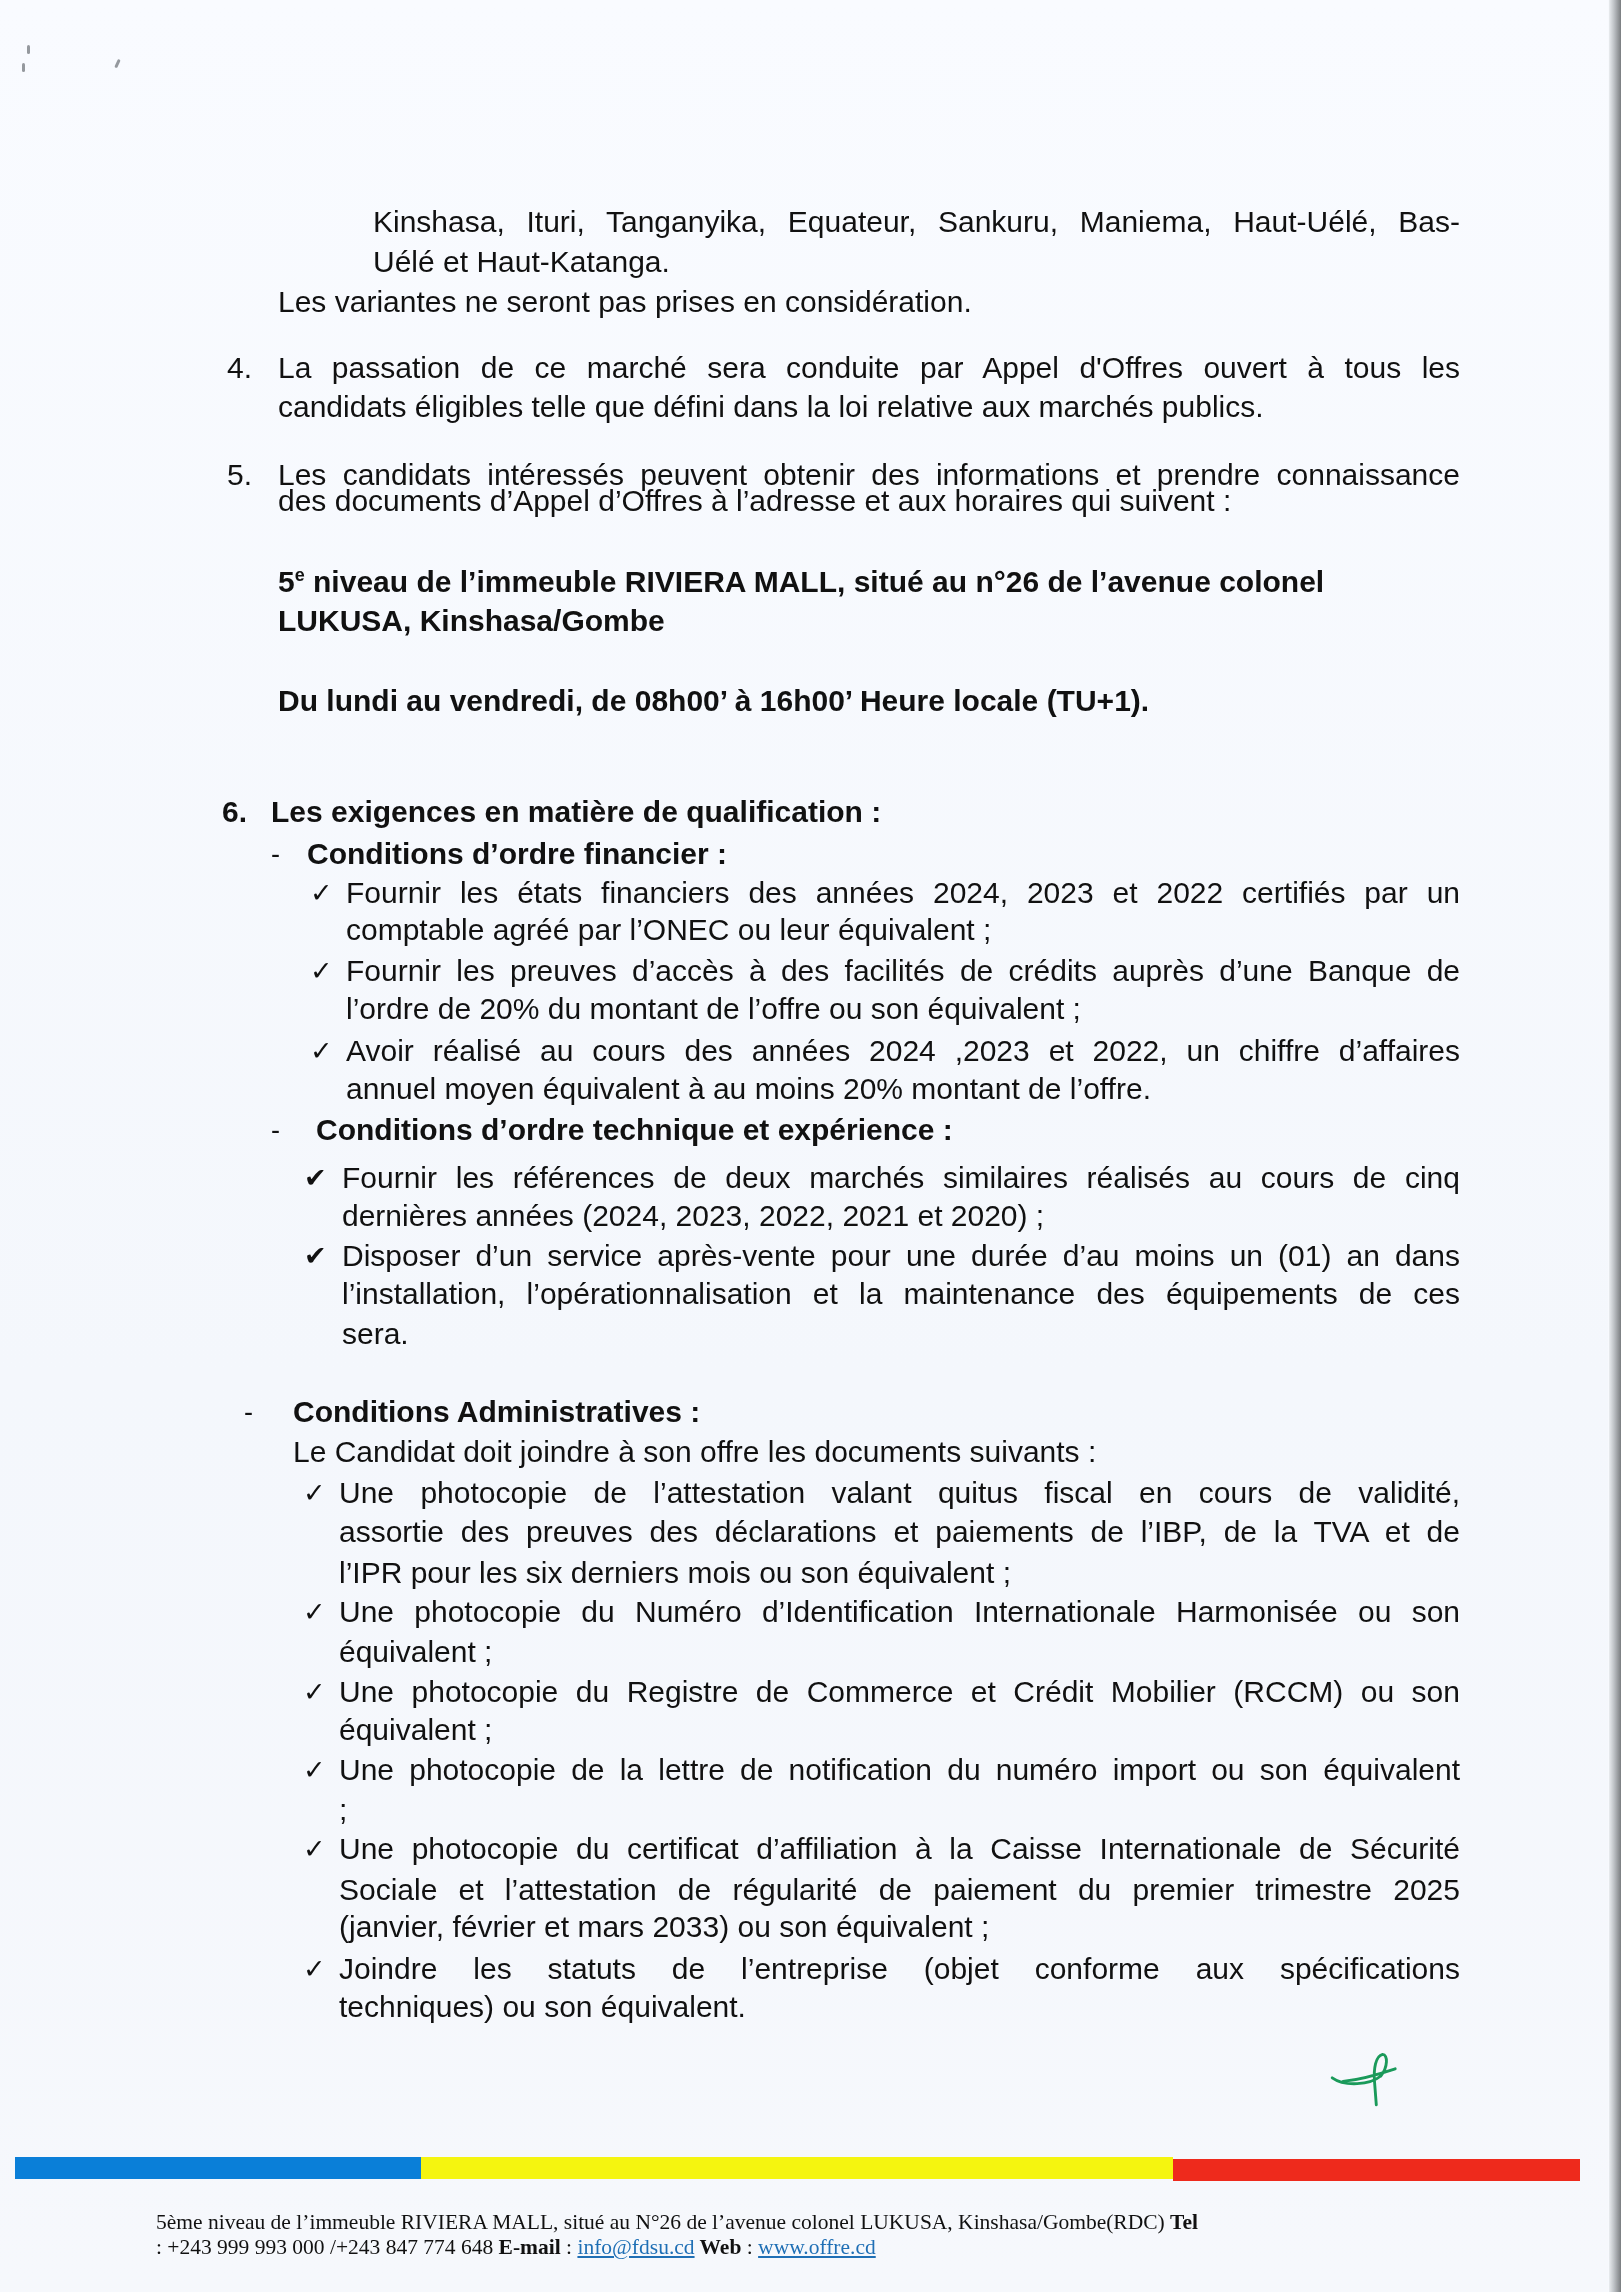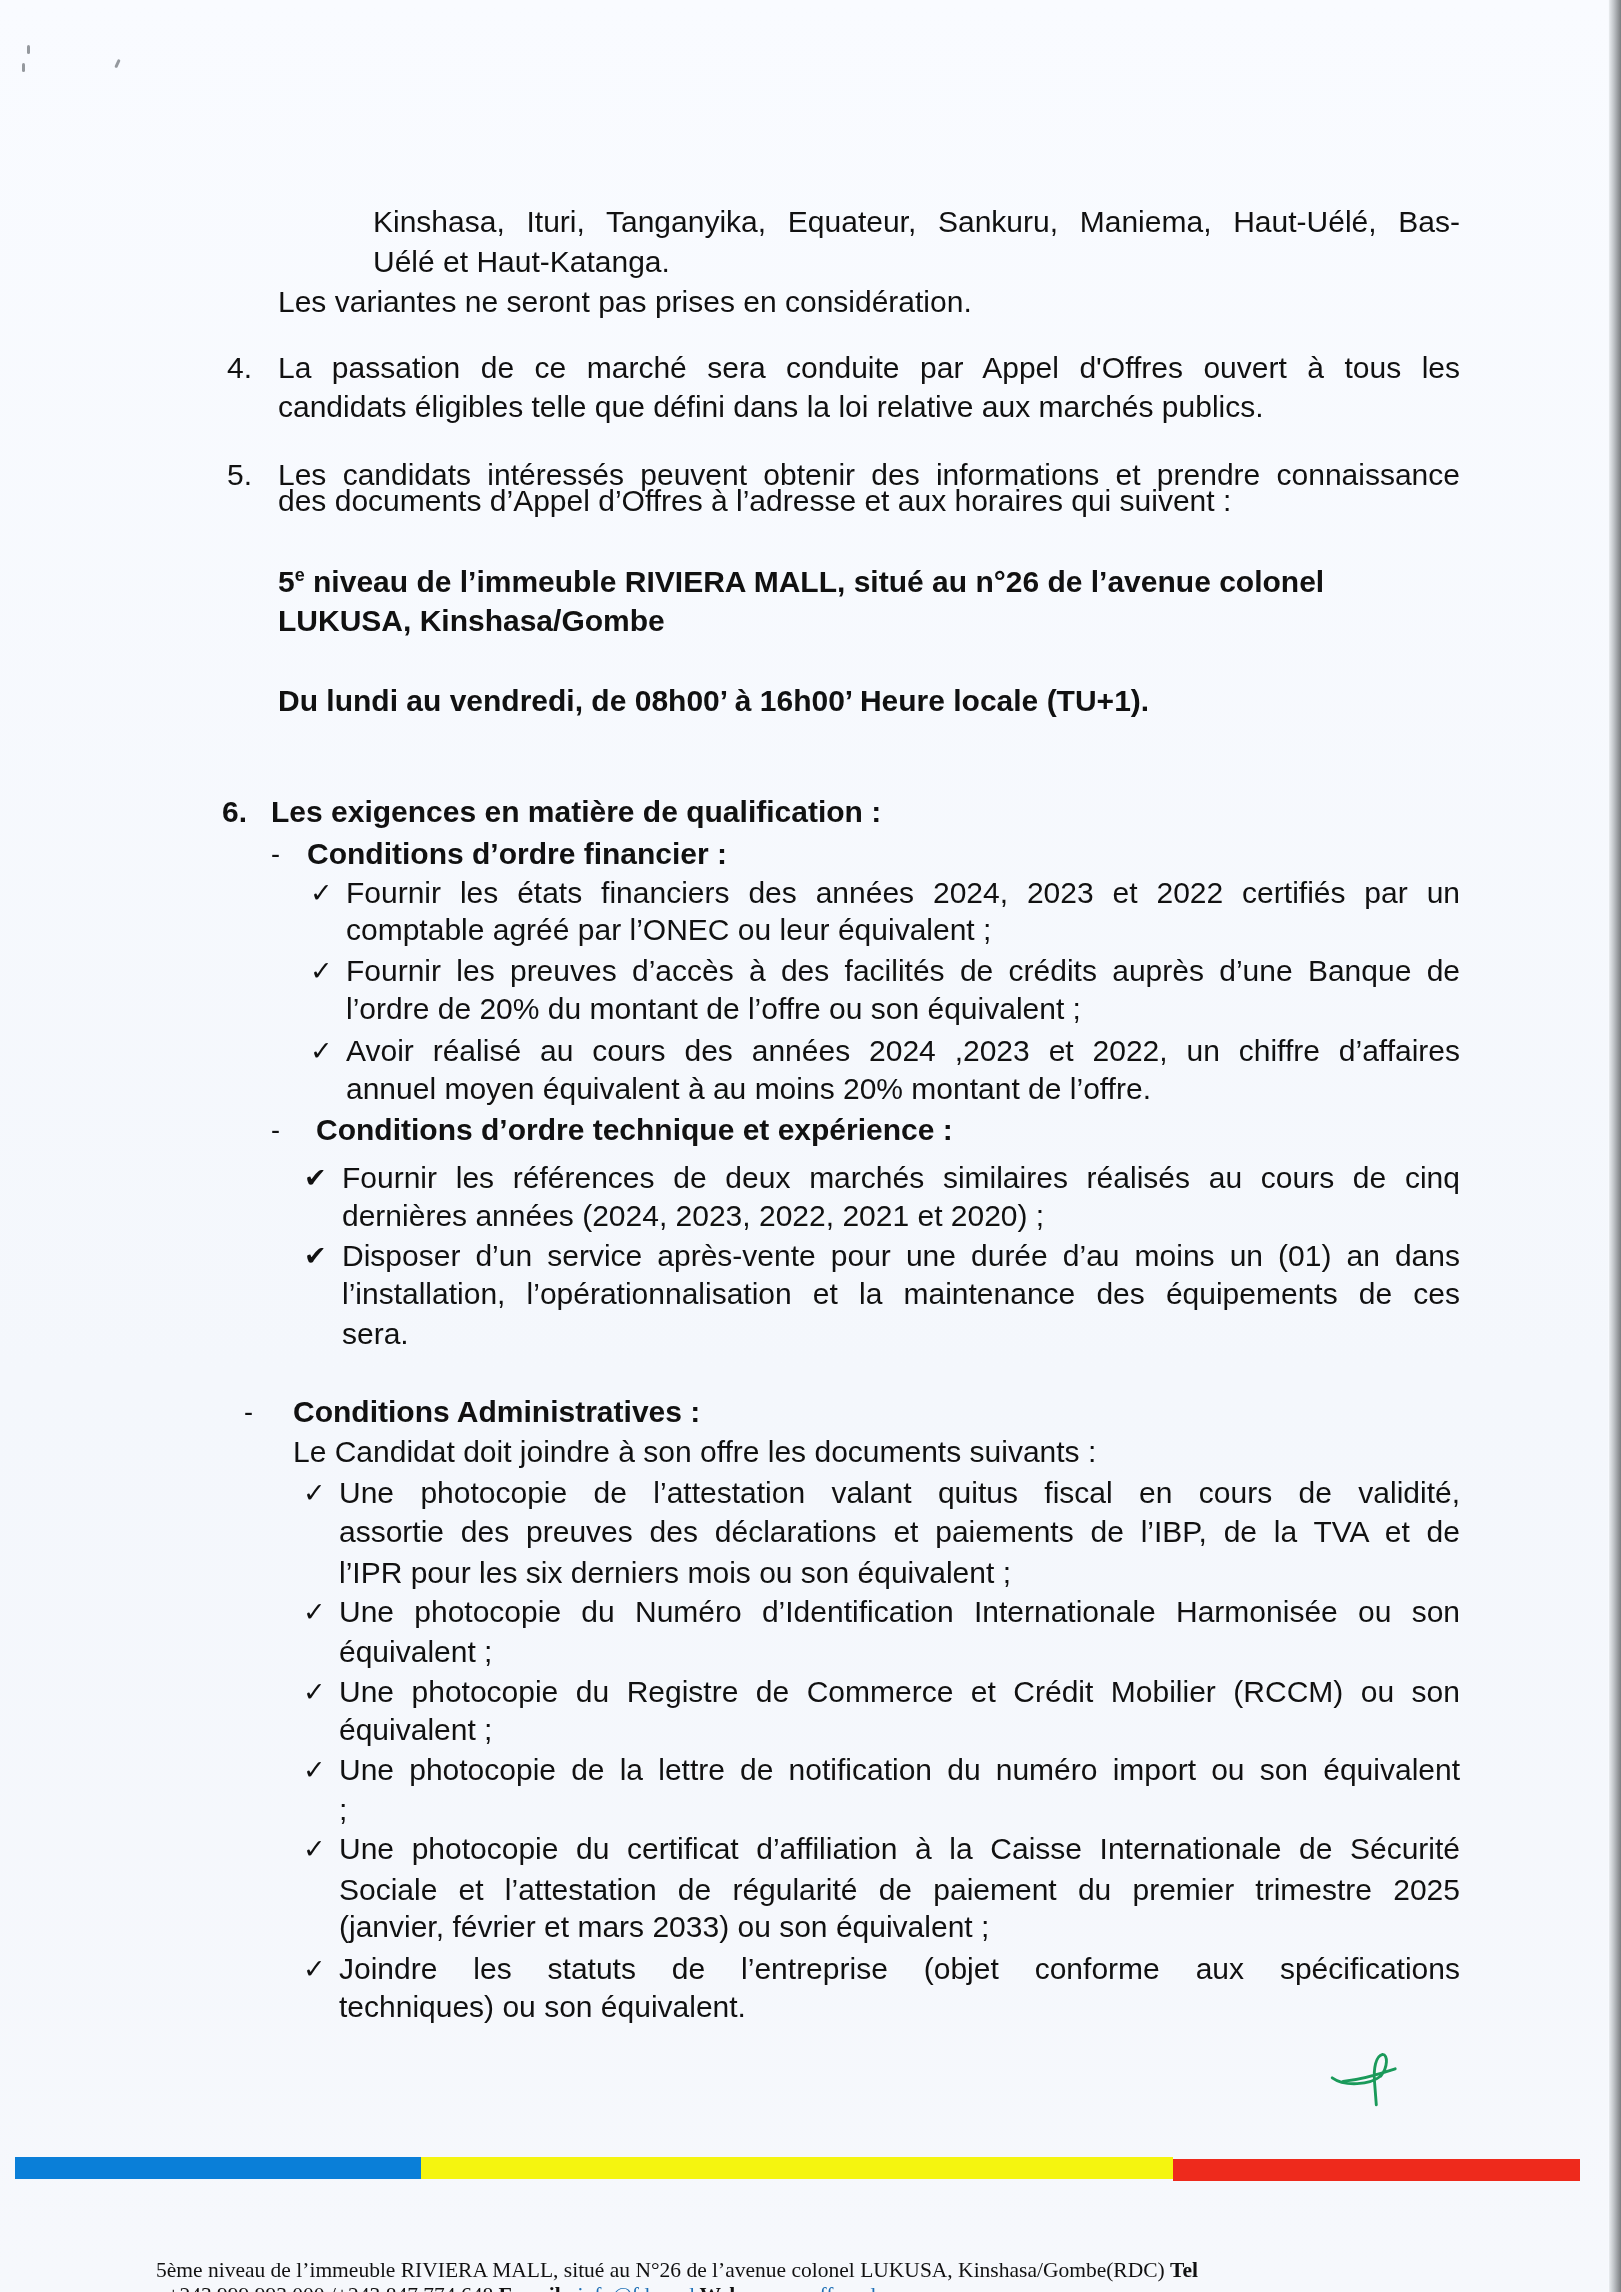--- a/index.html
+++ b/index.html
@@ -18,21 +18,21 @@
   .scan-mark { position: absolute; width: 2.7px; height: 9px; background: #6b6f75; border-radius: 1.8px; opacity: .7; }
   .ln { position: absolute; white-space: nowrap; font-size: 30px; line-height: 36px; }
   .j { text-align: justify; text-align-last: justify; white-space: normal; }
   .b { font-weight: bold; }
   .num { position: absolute; font-size: 30px; line-height: 36px; }
   .chk { position: absolute; font-size: 27px; line-height: 36px; font-family: "DejaVu Sans", sans-serif; }
   .chk.heavy { font-weight: bold; }
   .dash { position: absolute; font-size: 27px; line-height: 36px; }
   sup { font-size: 0.6em; line-height: 0; }
   .bar { position: absolute; height: 21.5px; }
-  .footer { position: absolute; font-family: "Liberation Serif", serif; font-size: 21.5px; line-height: 25px; white-space: nowrap; color: #111; margin-top: 48px; }
+  .footer { position: absolute; font-family: "Liberation Serif", serif; font-size: 21.5px; line-height: 25px; white-space: nowrap; color: #111; }
   .footer .fb { font-weight: bold; }
   .footer a { color: #1f6fb5; text-decoration: underline; }
   .sig { position: absolute; left: 1325px; top: 2049px; width: 81px; height: 63px; }
 </style>
 </head>
 <body>
 
 <div class="page">
   <div class="scan-mark" style="left:27px;top:45px;"></div>
   <div class="scan-mark" style="left:22.4px;top:63px;"></div>

